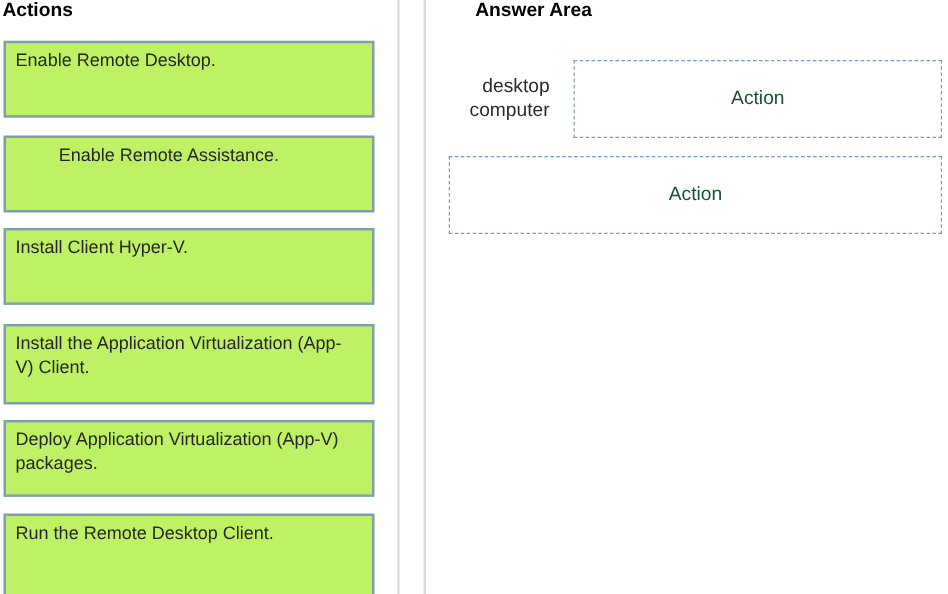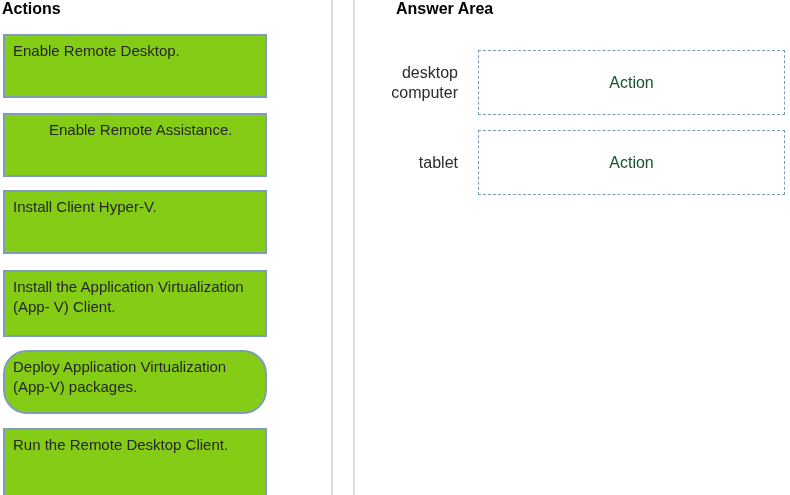--- a/index.html
+++ b/index.html
@@ -36,35 +36,35 @@
     height: 495px;
     background: #dcdcdc;
   }
   #divider-left  { left: 331px; }
   #divider-right { left: 353px; }
 
   
   .action-box {
     position: absolute;
     left: 3px;
-    width: 264px;
+    width: 309px;
     border: 2px solid #7f9db9;
-    background: #84cc16;
+    background: #bef264;
     box-sizing: border-box;
     padding: 5px 8px 0 8px;
     font-size: 15px;
     line-height: 20px;
     color: #262626;
     cursor: move;
   }
   #action-1 { top: 34px;  height: 64px; }
   #action-2 { top: 113px; height: 64px; padding-left: 44px; }
   #action-3 { top: 190px; height: 64px; }
   #action-4 { top: 270px; height: 67px; }
-  #action-5 { top: 350px; height: 64px; border-radius: 24px; }
+  #action-5 { top: 350px; height: 64px; }
   #action-6 { top: 428px; height: 70px; }
 
   
   .answer-row {
     position: absolute;
     left: 374px;
     right: 5px;
     height: 65px;
     display: flex;
     align-items: center;
@@ -130,17 +130,16 @@
 </div>
 
 <div class="answer-row" id="answer-row-1">
   <div class="answer-label">desktop computer</div>
   <div class="drop-zone">
     <span class="drop-zone-text">Action</span>
   </div>
 </div>
 
 <div class="answer-row" id="answer-row-2">
-  <div class="answer-label">tablet</div>
   <div class="drop-zone">
     <span class="drop-zone-text">Action</span>
   </div>
 </div>
 
 </body></html>

